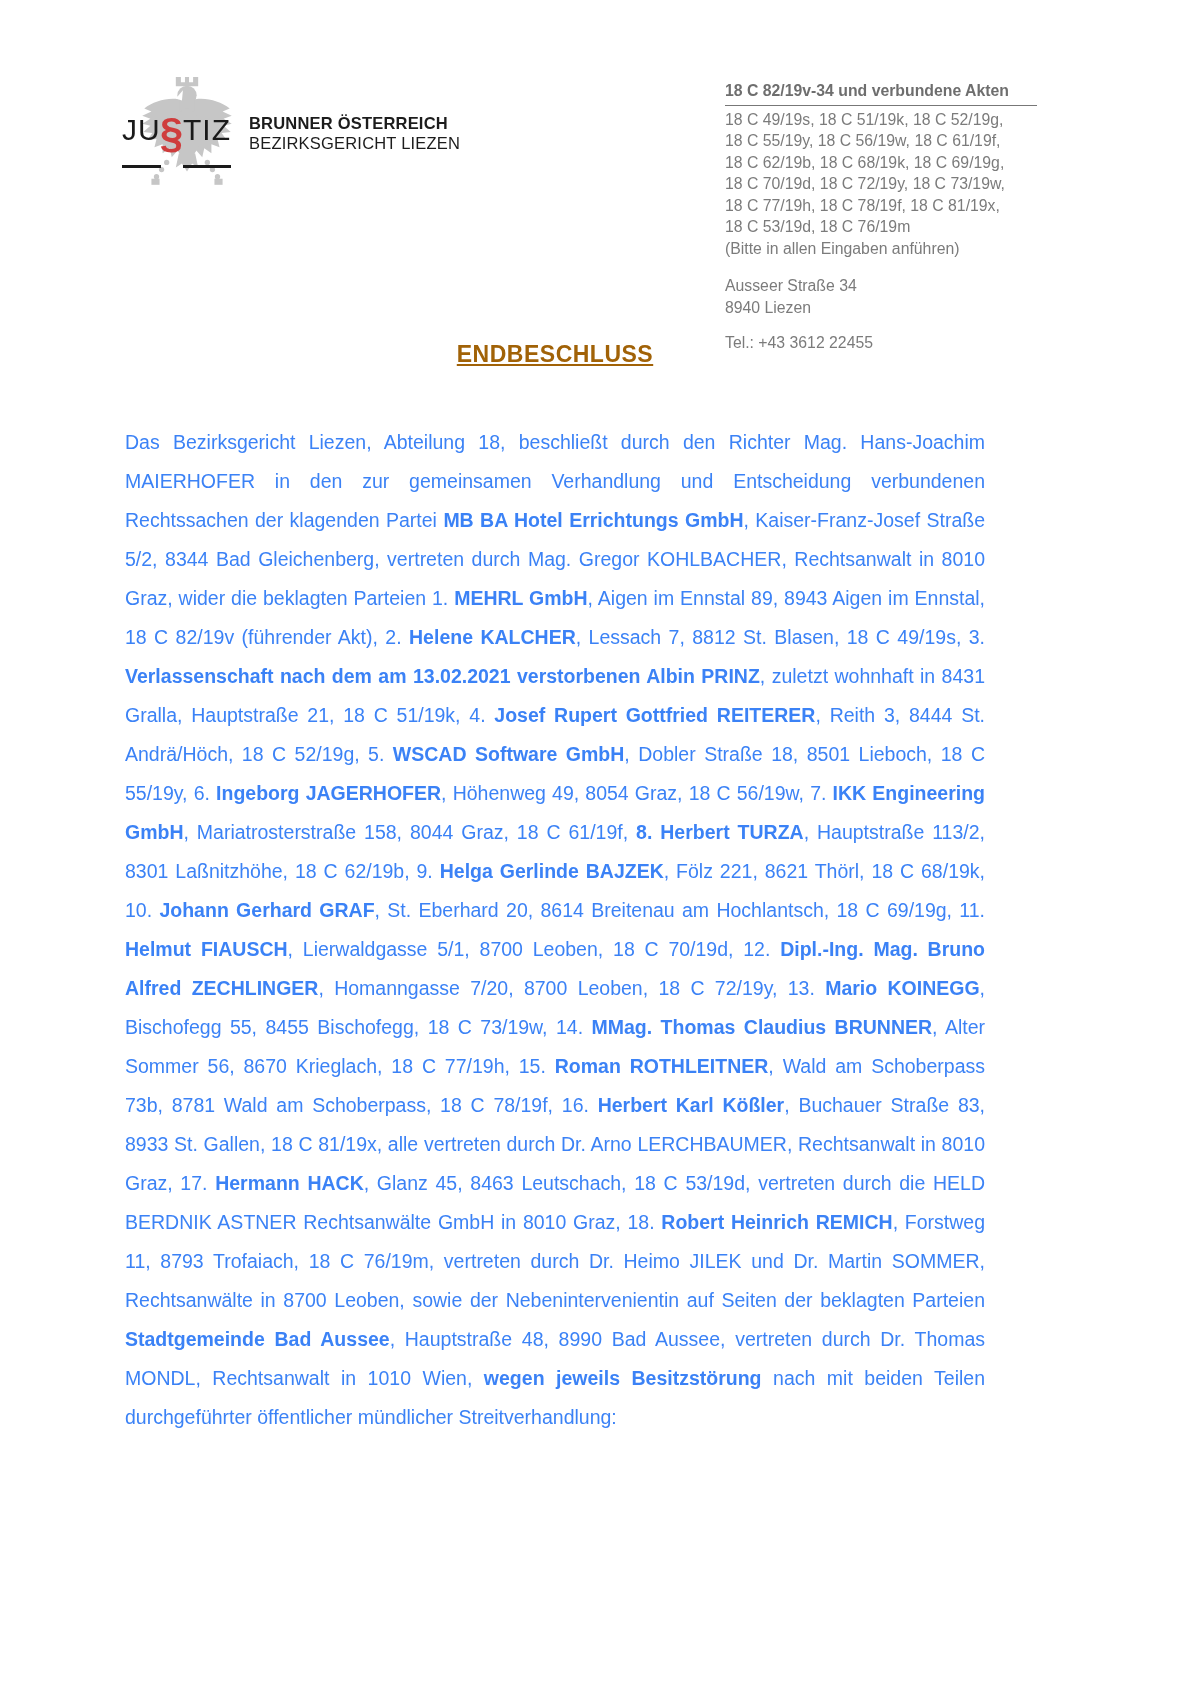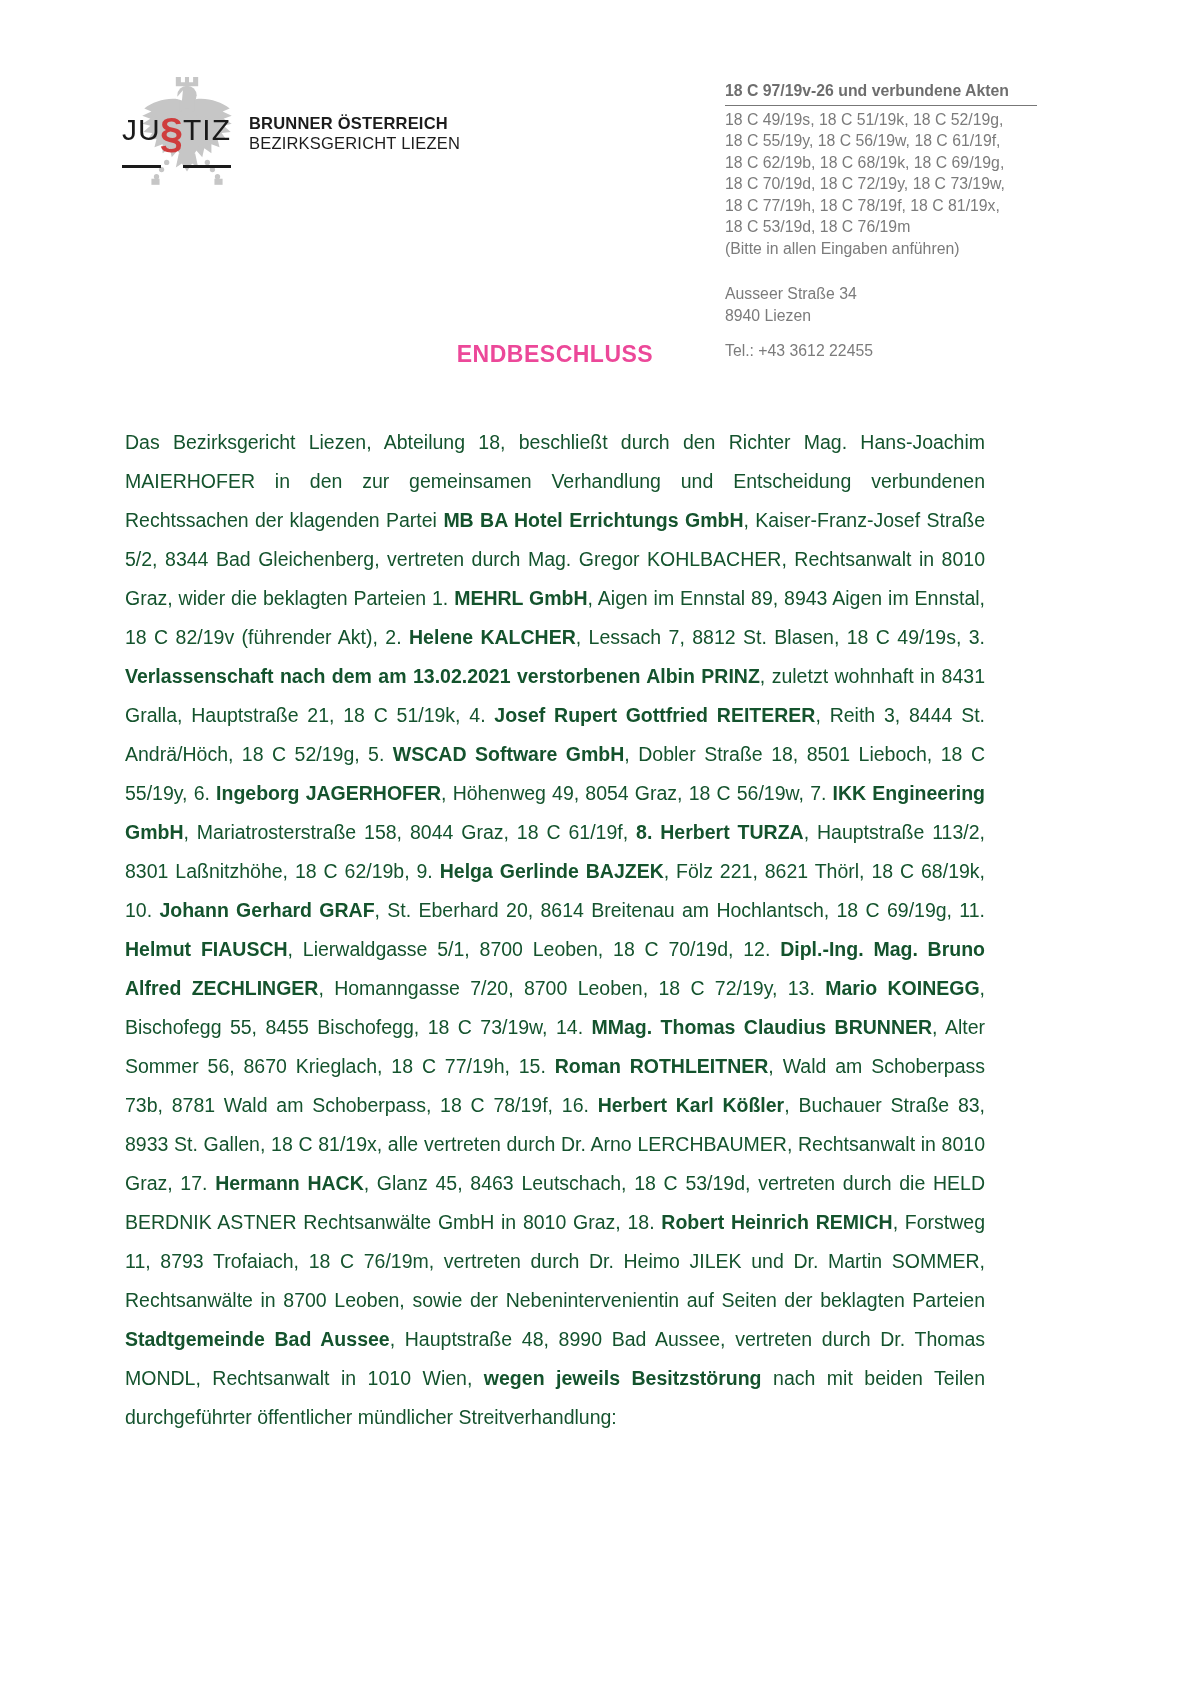--- a/index.html
+++ b/index.html
@@ -29,33 +29,33 @@
   
   .caseblock{
     position:absolute;left:725px;top:80px;width:312px;
     color:#7b7b7b;font-size:15.8px;line-height:21.5px;
   }
   .caseblock .lead{
     font-weight:bold;color:#6e6e6e;
     border-bottom:1.5px solid #777;padding-bottom:3px;margin-bottom:3px;
     white-space:nowrap;
   }
-  .addr{margin-top:24px;}
+  .addr{margin-top:16px;}
   .phone{margin-top:14px;}
   
   .doc-title{
     position:absolute;left:125px;top:341px;width:860px;
-    text-align:center;font-size:23px;font-weight:bold;letter-spacing:.5px;color:#ec4899;
+    text-align:center;font-size:23px;font-weight:bold;letter-spacing:.5px;color:#a16207;text-decoration:underline;
   }
   
   .body-text{
     position:absolute;left:125px;top:423px;width:860px;
     font-size:19.5px;line-height:39px;
     text-align:justify;text-justify:inter-word;
-    color:#14532d;
+    color:#3b82f6;
   }
   .body-text .b{font-weight:bold;}
   
   .footer{
     position:absolute;left:125px;top:1568px;width:939px;
     border-top:1.5px solid #4d4d4d;
     text-align:right;
   }
   .footer .pagenum{
     display:inline-block;margin-top:6px;
@@ -98,21 +98,21 @@
       <span class="seg">JU</span><span class="par">§</span><span class="seg">TIZ</span>
     </div>
   </div>
 
   <div class="org">
     <div class="l1">BRUNNER ÖSTERREICH</div>
     <div class="l2">BEZIRKSGERICHT LIEZEN</div>
   </div>
 
   <div class="caseblock">
-    <div class="lead">18 C 97/19v-26 und verbundene Akten</div>
+    <div class="lead">18 C 82/19v-34 und verbundene Akten</div>
     <div class="related">
         <div>18 C 49/19s, 18 C 51/19k, 18 C 52/19g,</div>
         <div>18 C 55/19y, 18 C 56/19w, 18 C 61/19f,</div>
         <div>18 C 62/19b, 18 C 68/19k, 18 C 69/19g,</div>
         <div>18 C 70/19d, 18 C 72/19y, 18 C 73/19w,</div>
         <div>18 C 77/19h, 18 C 78/19f, 18 C 81/19x,</div>
         <div>18 C 53/19d, 18 C 76/19m</div>
       </div>
     <div class="note">(Bitte in allen Eingaben anführen)</div>
     <div class="addr">

